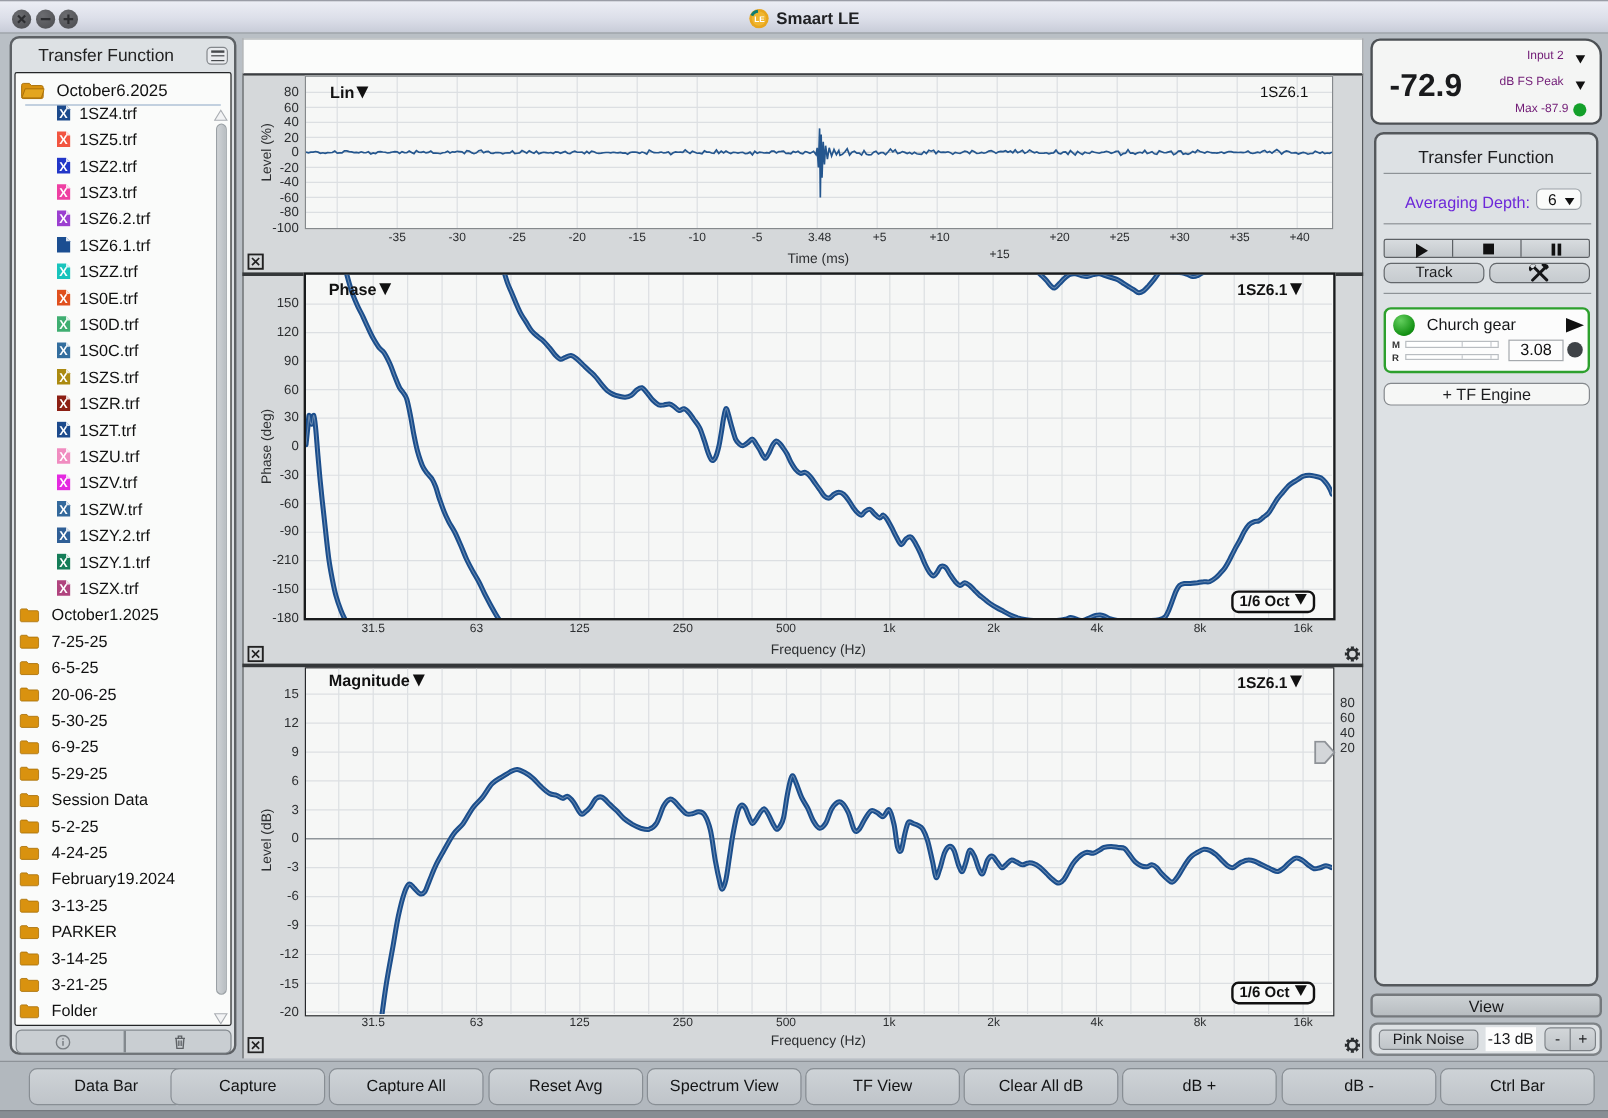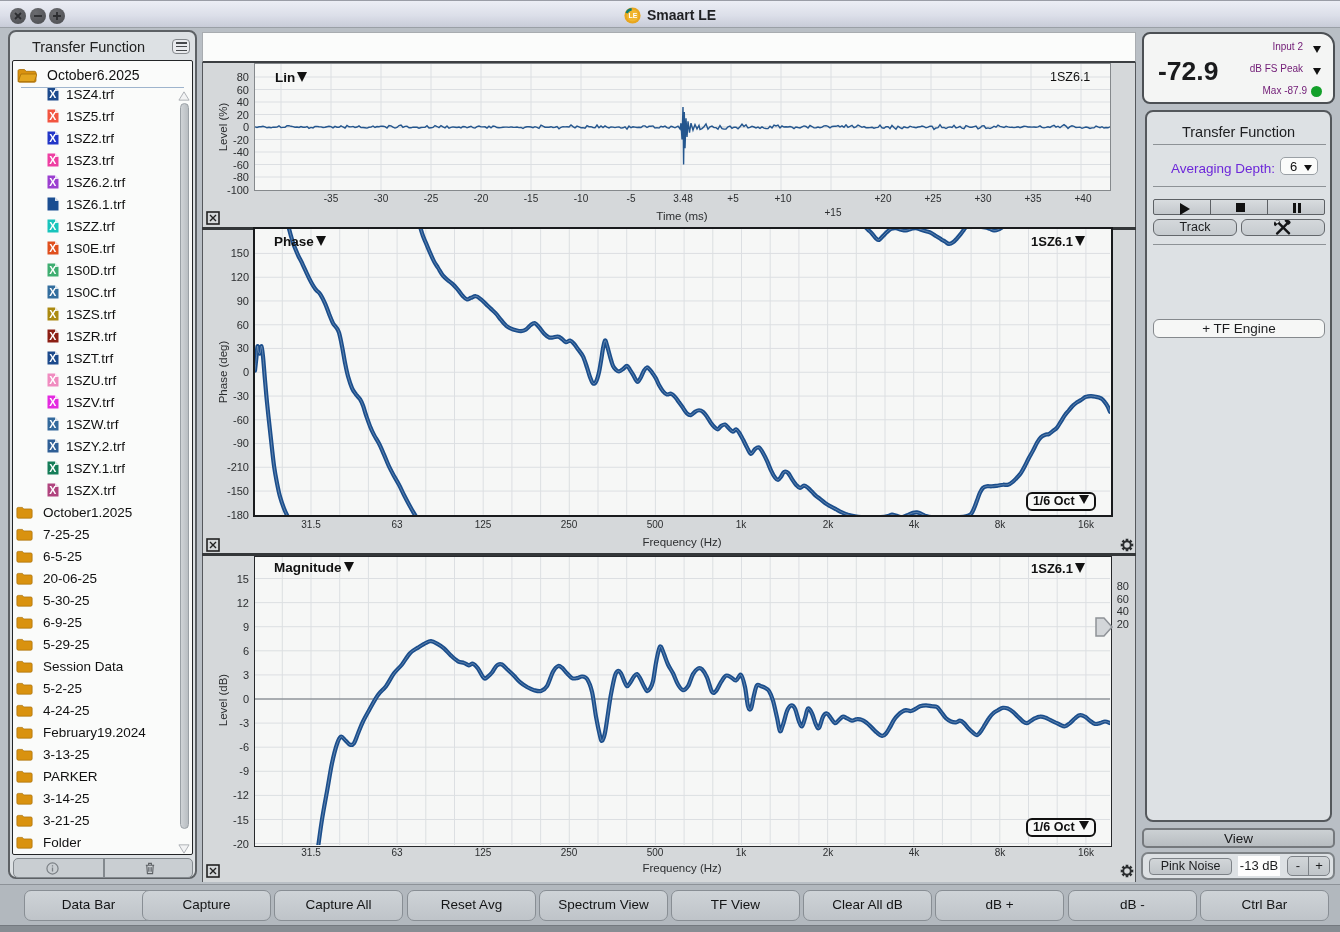--- a/index.html
+++ b/index.html
@@ -707,20 +707,37 @@
         <g fill="#141517">
           <rect x="7.9" y="-2" width="2.4" height="19" rx="1" transform="rotate(-45 9 7.5)"></rect>
           <rect x="7.9" y="-2" width="2.4" height="19" rx="1" transform="rotate(45 9 7.5)"></rect>
           <rect x="10.6" y="0" width="6" height="3.4" rx="0.8" transform="rotate(45 13.6 1.7)"></rect>
           <path d="M6.2 1.2 A3.6 3.6 0 1 0 1.1 6.3 L3.3 4.4 4.3 3.4 Z"></path>
           <path d="M0.9 1.6 A3.6 3.6 0 0 1 5.8 1.0 L3.7 3.3 2.5 3.5 Z" fill="#dde1e4"></path>
         </g>
       </svg>
   </div>
   <div class="hline" style="top:132px"></div>
+  <div id="church">
+    <div id="greenball"></div>
+    <div style="position:absolute;left:34px;top:5px;font-size:13.5px;color:#17181a">Church gear</div>
+    <span style="position:absolute;left:150px;top:7px;line-height:0;font-size:0"><span style="display:inline-block;width:0;height:0;border-top:6px solid transparent;border-bottom:6px solid transparent;border-left:15px solid #111;"></span></span>
+    <div style="position:absolute;left:5px;top:25px;font-size:8px;font-weight:bold;color:#333">M</div>
+    <div style="position:absolute;left:5px;top:35.5px;font-size:8px;font-weight:bold;color:#333">R</div>
+    <div style="position:absolute;left:16px;top:26px;width:78px;height:5.5px;background:#fff;border:0.8px solid #b9bdc1">
+      <span style="position:absolute;left:46px;top:0;width:1px;height:100%;background:#c5c9cd"></span>
+      <span style="position:absolute;left:70px;top:0;width:1px;height:100%;background:#c5c9cd"></span>
+    </div>
+    <div style="position:absolute;left:16px;top:36.5px;width:78px;height:5.5px;background:#fff;border:0.8px solid #b9bdc1">
+      <span style="position:absolute;left:46px;top:0;width:1px;height:100%;background:#c5c9cd"></span>
+      <span style="position:absolute;left:70px;top:0;width:1px;height:100%;background:#c5c9cd"></span>
+    </div>
+    <div style="position:absolute;left:102px;top:25px;width:46px;height:18px;background:#fdfdfd;border:1.5px solid #a5a9ad;font-size:13.5px;color:#111;text-align:center;line-height:16px">3.08</div>
+    <span style="position:absolute;left:151px;top:27px;width:13px;height:13px;border-radius:50%;background:#3f4347;display:inline-block"></span>
+  </div>
   <div id="tfeng">+ TF Engine</div>
 </div>
 
 <div id="viewbtn">View</div>
 <div id="pinkrow">
   <div id="pinkbtn">Pink Noise</div>
   <div id="dbbox">-13 dB</div>
   <div id="pm">
       <div>-</div>
       <div>+</div>

